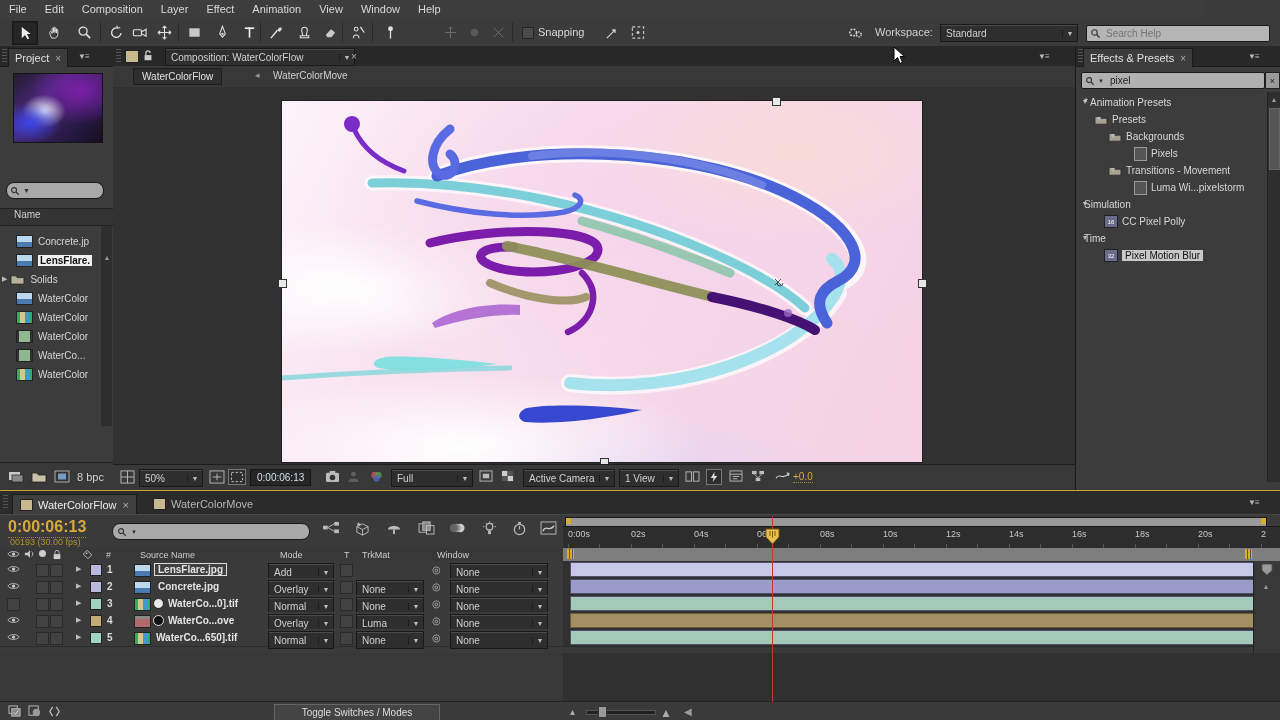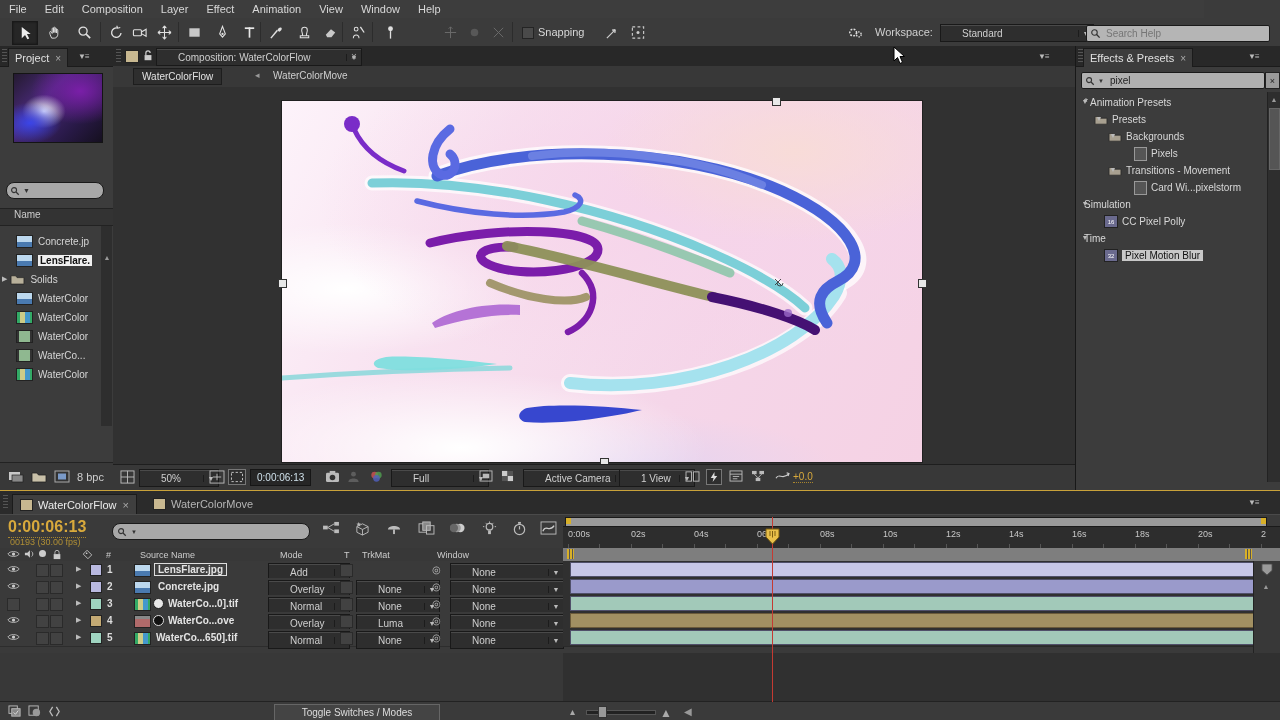--- a/index.html
+++ b/index.html
@@ -12,21 +12,21 @@
   .menu-item{padding:0 9px;font-size:11px;color:#d8d8d8;}
   
   #toolbar{left:0;top:18px;width:1280px;height:28px;background:#3b3b3b;border-bottom:1px solid #1c1c1c;}
   .tool{position:absolute;top:3px;width:24px;height:22px;display:flex;align-items:center;justify-content:center;}
   .tool.active{background:#262626;border:1px solid #191919;box-shadow:inset 0 0 2px #111;}
   .tsep{position:absolute;top:4px;width:1px;height:20px;background:#2c2c2c;}
   .dis{opacity:.38;}
   #snap-box{position:absolute;left:522px;top:9px;width:10px;height:10px;background:#4a4a4a;border:1px solid #242424;}
   #snap-label{position:absolute;left:538px;top:8px;font-size:11px;color:#d8d8d8;}
   #ws-label{position:absolute;left:875px;top:8px;font-size:11px;color:#d0d0d0;}
-  .dd{background:#2e2e2e;border:1px solid #191919;box-shadow:inset 0 1px 0 #4a4a4a;color:#cfcfcf;display:flex;align-items:center;height:16px;padding-left:16px;}
+  .dd{background:#2e2e2e;border:1px solid #191919;box-shadow:inset 0 1px 0 #4a4a4a;color:#cfcfcf;display:flex;align-items:center;height:16px;}
   .dd .dtxt{flex:1;padding:0 5px;white-space:nowrap;overflow:hidden;}
   .dd .darr{width:14px;text-align:center;font-size:7px;color:#bbb;border-left:1px solid #1c1c1c;}
   #ws-dd{left:940px;top:6px;width:136px;}
   .searchbox{background:#a8a8a8;border:1px solid #1a1a1a;border-radius:8px;color:#222;display:flex;align-items:center;height:15px;}
   .searchbox input{background:transparent;border:none;outline:none;font-family:"Liberation Sans",sans-serif;font-size:10px;color:#222;width:100%;}
   #help-search{left:1086px;top:7px;width:182px;border-radius:2px;background:#b5b5b5;}
   
   #cursor{left:893px;top:46px;z-index:60;}
   
   .tabbar{background:#282828;border-bottom:1px solid #1b1b1b;}
@@ -48,21 +48,21 @@
   .pitem.sel .plabel{background:#f0f0f0;color:#111;padding:0 2px;font-weight:bold;}
   .pi{width:15px;height:11px;border:1px solid #222;background:linear-gradient(to bottom,#bcd8ee 0 55%,#4a7ab0 55% 100%);}
   .pi.film{background:linear-gradient(to right,#333 0 2px,#8fb890 2px 13px,#333 13px 15px);}
   .pi.film2{background:linear-gradient(to right,#3a6 0 3px,#cc8 3px 8px,#49c 8px 13px,#3a6 13px 15px);}
   #proj-scroll{left:101px;top:180px;width:11px;height:200px;background:#2e2e2e;}
   #proj-bottom{left:0;top:416px;width:112px;height:27px;border-top:1px solid #222;background:#383838;display:flex;align-items:center;gap:7px;padding-left:8px;}
   #bpc{color:#cfcfcf;font-size:11px;}
   
   #comp{left:113px;top:46px;width:962px;height:444px;background:#323232;}
   #comp-tabbar{left:0;top:0;width:962px;height:20px;background:#282828;border-bottom:1px solid #1a1a1a;}
-  #comp-dd{position:absolute;left:43px;top:2px;width:188px;}
+  #comp-dd{position:absolute;left:52px;top:2px;width:188px;}
   #comp-crumbs{left:0;top:20px;width:962px;height:21px;background:#383838;border-bottom:1px solid #202020;}
   #crumb-active{position:absolute;left:20px;top:2px;height:15px;border:1px solid #1d1d1d;background:#2e2e2e;display:flex;align-items:center;padding:0 8px;color:#e2e2e2;}
   #crumb-prev{position:absolute;left:160px;top:4px;color:#cfcfcf;}
   #crumb-back{position:absolute;left:142px;top:4px;color:#999;font-size:9px;}
   #viewport{left:0;top:41px;width:962px;height:377px;background:#313131;}
   #canvas{position:absolute;left:169px;top:14px;width:640px;height:361px;box-shadow:0 0 0 1px #202020;
     background:
      radial-gradient(ellipse 50% 42% at 80% 14%,#f8dcd8 0%,rgba(248,220,216,0) 60%),
      radial-gradient(ellipse 75% 65% at 62% 28%,#f6d4ea 0%,rgba(246,212,234,0) 75%),
      radial-gradient(ellipse 42% 26% at 10% 52%,#ffffff 0%,rgba(255,255,255,0) 70%),
@@ -623,21 +623,21 @@
         <span class="exp">▼</span>
         <span class="ic">
           <svg width="14" height="11" viewBox="0 0 16 13">
             <path d="M1 3 L6 3 L7.5 5 L15 5 L15 12 L1 12 Z" fill="#a8a090" stroke="#222" stroke-width="0.8"></path>
           </svg>
         </span>
         <span class="flabel">Transitions - Movement</span>
       </div>
     <div class="fxrow" style="top:133px;padding-left:58px">
         <span class="fdoc"></span>
-        <span class="flabel">Card Wi...pixelstorm</span>
+        <span class="flabel">Luma Wi...pixelstorm</span>
       </div>
     <div class="fxrow" style="top:150px;padding-left:4px">
         <span class="exp">▼</span>
         <span class="flabel">Simulation</span>
       </div>
     <div class="fxrow" style="top:167px;padding-left:28px">
         <span class="chip">
           <span>16</span>
         </span>
         <span class="flabel">CC Pixel Polly</span>

